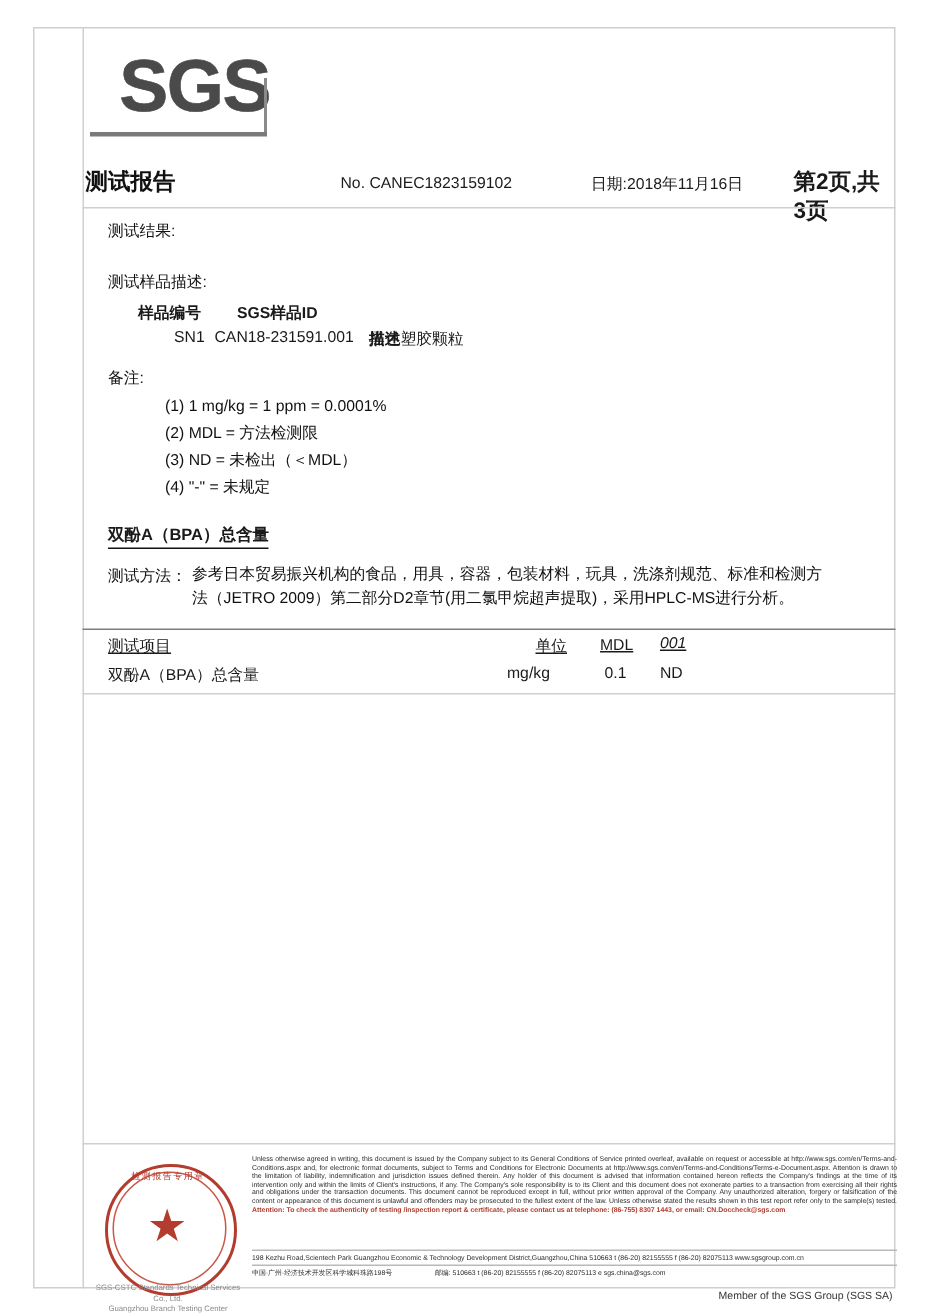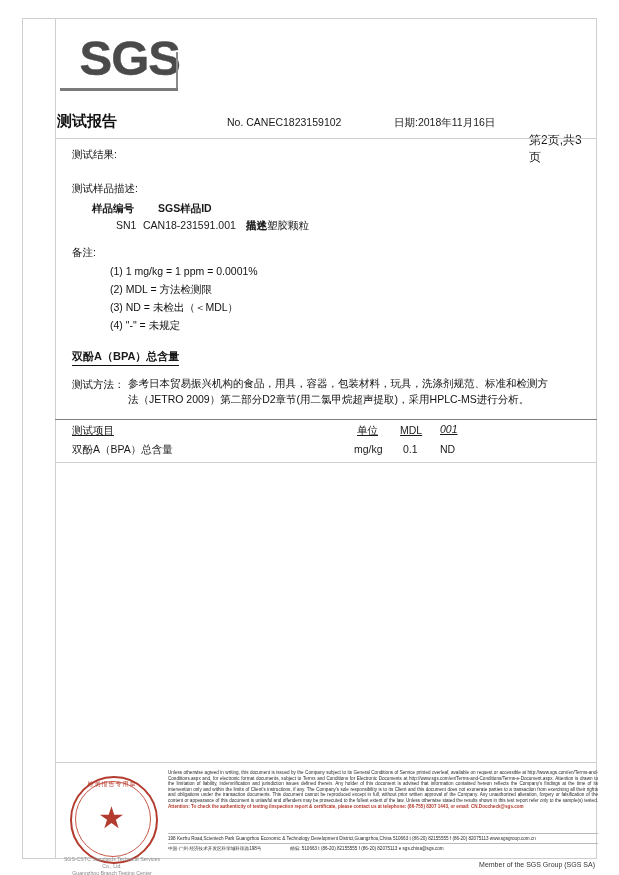--- a/index.html
+++ b/index.html
@@ -60,22 +60,23 @@
   }
   .hdr-no{
     position:absolute;left:170px;top:4px;
     font-size:10.5px;
   }
   .hdr-date{
     position:absolute;left:337px;top:4px;
     font-size:10.5px;
   }
   .hdr-page{
-    position:absolute;left:472px;top:20px;
-    font-size:12px;
+    position:absolute;left:472px;top:0;
+    font-size:15px;
+    font-weight:bold;
   }
   .hdr-rule{
     position:absolute;left:55px;top:138px;right:22px;
     height:1px;background:#cfcfcf;
   }
   
   .t{position:absolute;font-size:10.5px;line-height:15px;color:#111;}
   .u{text-decoration:underline;}
   .sec-title{
     position:absolute;font-size:11px;font-weight:bold;
@@ -179,21 +180,21 @@
   <div class="t" style="left:128px;top:376px;width:450px;">参考日本贸易振兴机构的食品，用具，容器，包装材料，玩具，洗涤剂规范、标准和检测方</div>
   <div class="t" style="left:128px;top:392px;width:450px;">法（JETRO 2009）第二部分D2章节(用二氯甲烷超声提取)，采用HPLC-MS进行分析。</div>
 
   <div class="res-line" style="top:419px;"></div>
   <div class="res-hdr u" style="left:72px;top:424px;">测试项目</div>
   <div class="res-hdr u" style="left:357px;top:424px;">单位</div>
   <div class="res-hdr u" style="left:400px;top:424px;">MDL</div>
   <div class="res-hdr u" style="left:440px;top:423px;font-style:italic;">001</div>
 
   <div class="res-hdr" style="left:72px;top:443px;">双酚A（BPA）总含量</div>
-  <div class="res-hdr" style="left:354px;top:443px;">mg/kg</div>
+  <div class="res-hdr" style="left:338px;top:443px;">mg/kg</div>
   <div class="res-hdr" style="left:403px;top:443px;">0.1</div>
   <div class="res-hdr" style="left:440px;top:443px;">ND</div>
   <div class="res-line" style="top:462px;background:#cfcfcf;"></div>
 
   <div class="footer-rule"></div>
 
   <div class="stamp">
     <div class="ring"></div>
     <div class="ring2"></div>
     <div class="stamp-cn-top">检测报告专用章</div>

